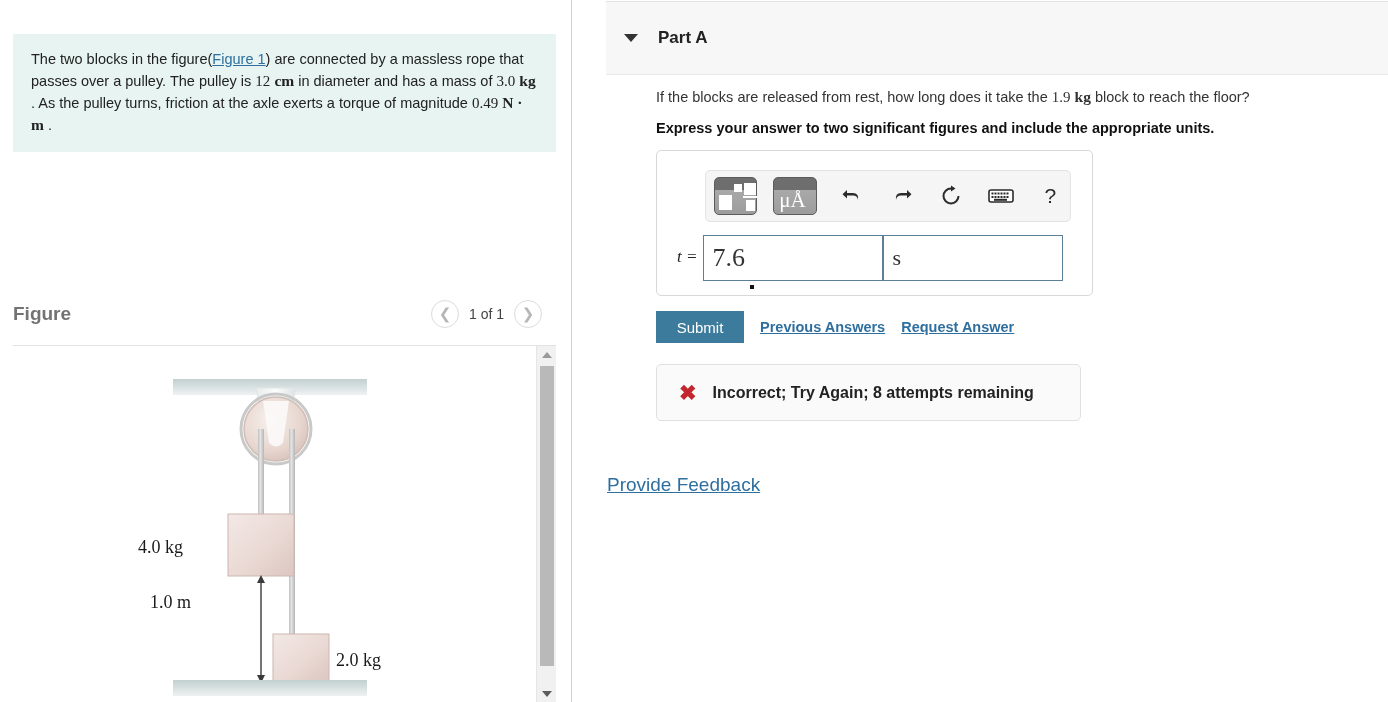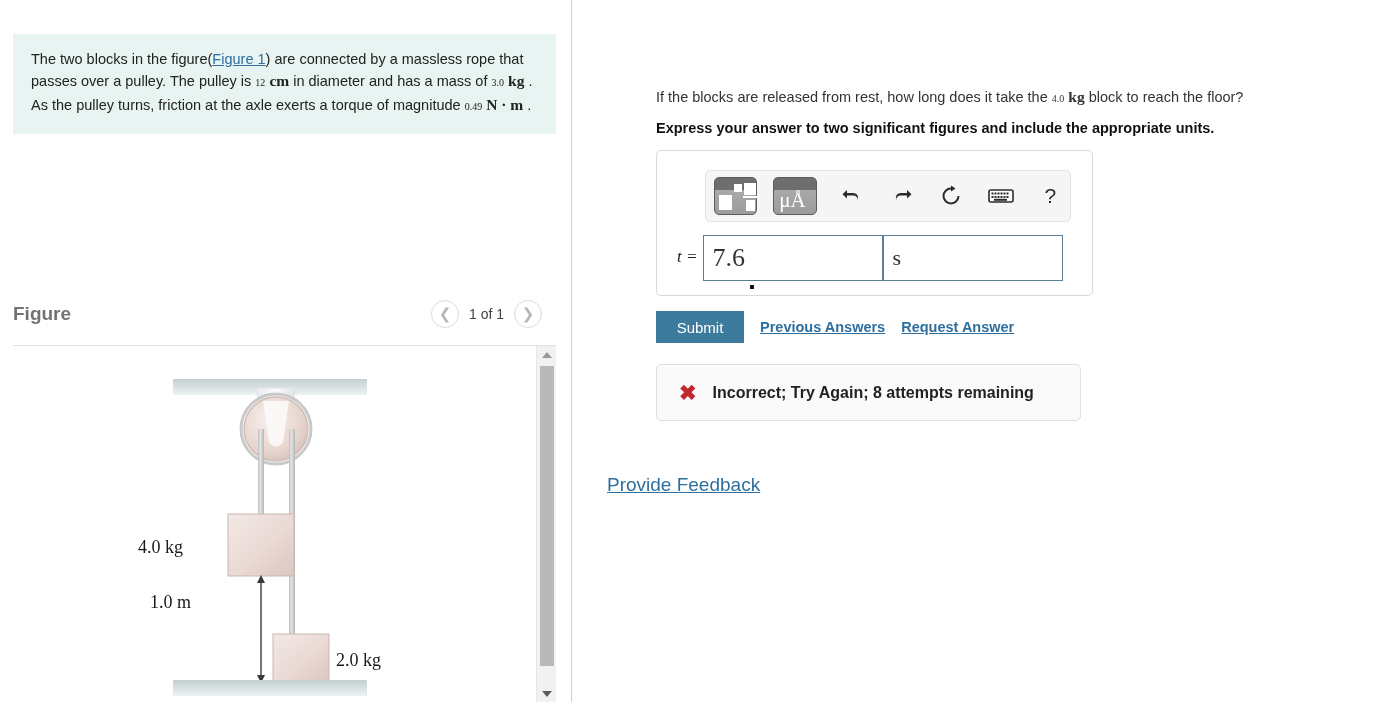--- a/index.html
+++ b/index.html
@@ -22,21 +22,21 @@
   .left-panel { position: absolute; left: 0; top: 0; width: 571px; height: 702px; background: #fff; }
 
   .problem-box {
     position: absolute; left: 13px; top: 34px; width: 543px;
     background: #e8f4f1;
     padding: 14px 18px 16px 18px;
     font-size: 14.5px; line-height: 22px; color: #222;
   }
   .problem-box .lnk { color: #2f6f9f; text-decoration: underline; cursor: pointer; }
   .unit { font-family: "Liberation Serif", serif; font-weight: bold; font-size: 15.5px; }
-  .num  { font-family: "Liberation Serif", serif; font-size: 10px; }
+  .num  { font-family: "Liberation Serif", serif; font-size: 15px; }
 
   .figure-header {
     position: absolute; left: 13px; top: 300px; width: 543px; height: 44px;
   }
   .figure-title {
     position: absolute; left: 0; top: 3px;
     font-size: 19px; font-weight: bold; color: #737373;
   }
   .pager { position: absolute; right: 14px; top: 0; display: flex; align-items: center; gap: 10px; }
   .pager-btn {
@@ -242,23 +242,27 @@
         </div>
       <div class="vthumb"></div>
       <div class="arrow down">
           <div class="tri-dn"></div>
         </div>
     </div>
   </div>
 
   <div class="right-panel">
 
+    <div class="part-header">
+      <div class="caret"></div>
+      <div class="part-title">Part A</div>
+    </div>
 
     <div class="question">
-      If the blocks are released from rest, how long does it take the <span class="num">4.0</span> <span class="unit">kg</span> block to reach the floor?
+      If the blocks are released from rest, how long does it take the <span class="num">1.9</span> <span class="unit">kg</span> block to reach the floor?
     </div>
 
     <div class="instruction">Express your answer to two significant figures and include the appropriate units.</div>
 
     <div class="answer-box">
 
       <div class="mq-toolbar">
         <div class="tb-btn">
           <span class="sq" style="left:4px; top:17px; width:13px; height:15px;"></span>
           <span class="sq" style="left:19px; top:6px; width:8px; height:8px;"></span>

